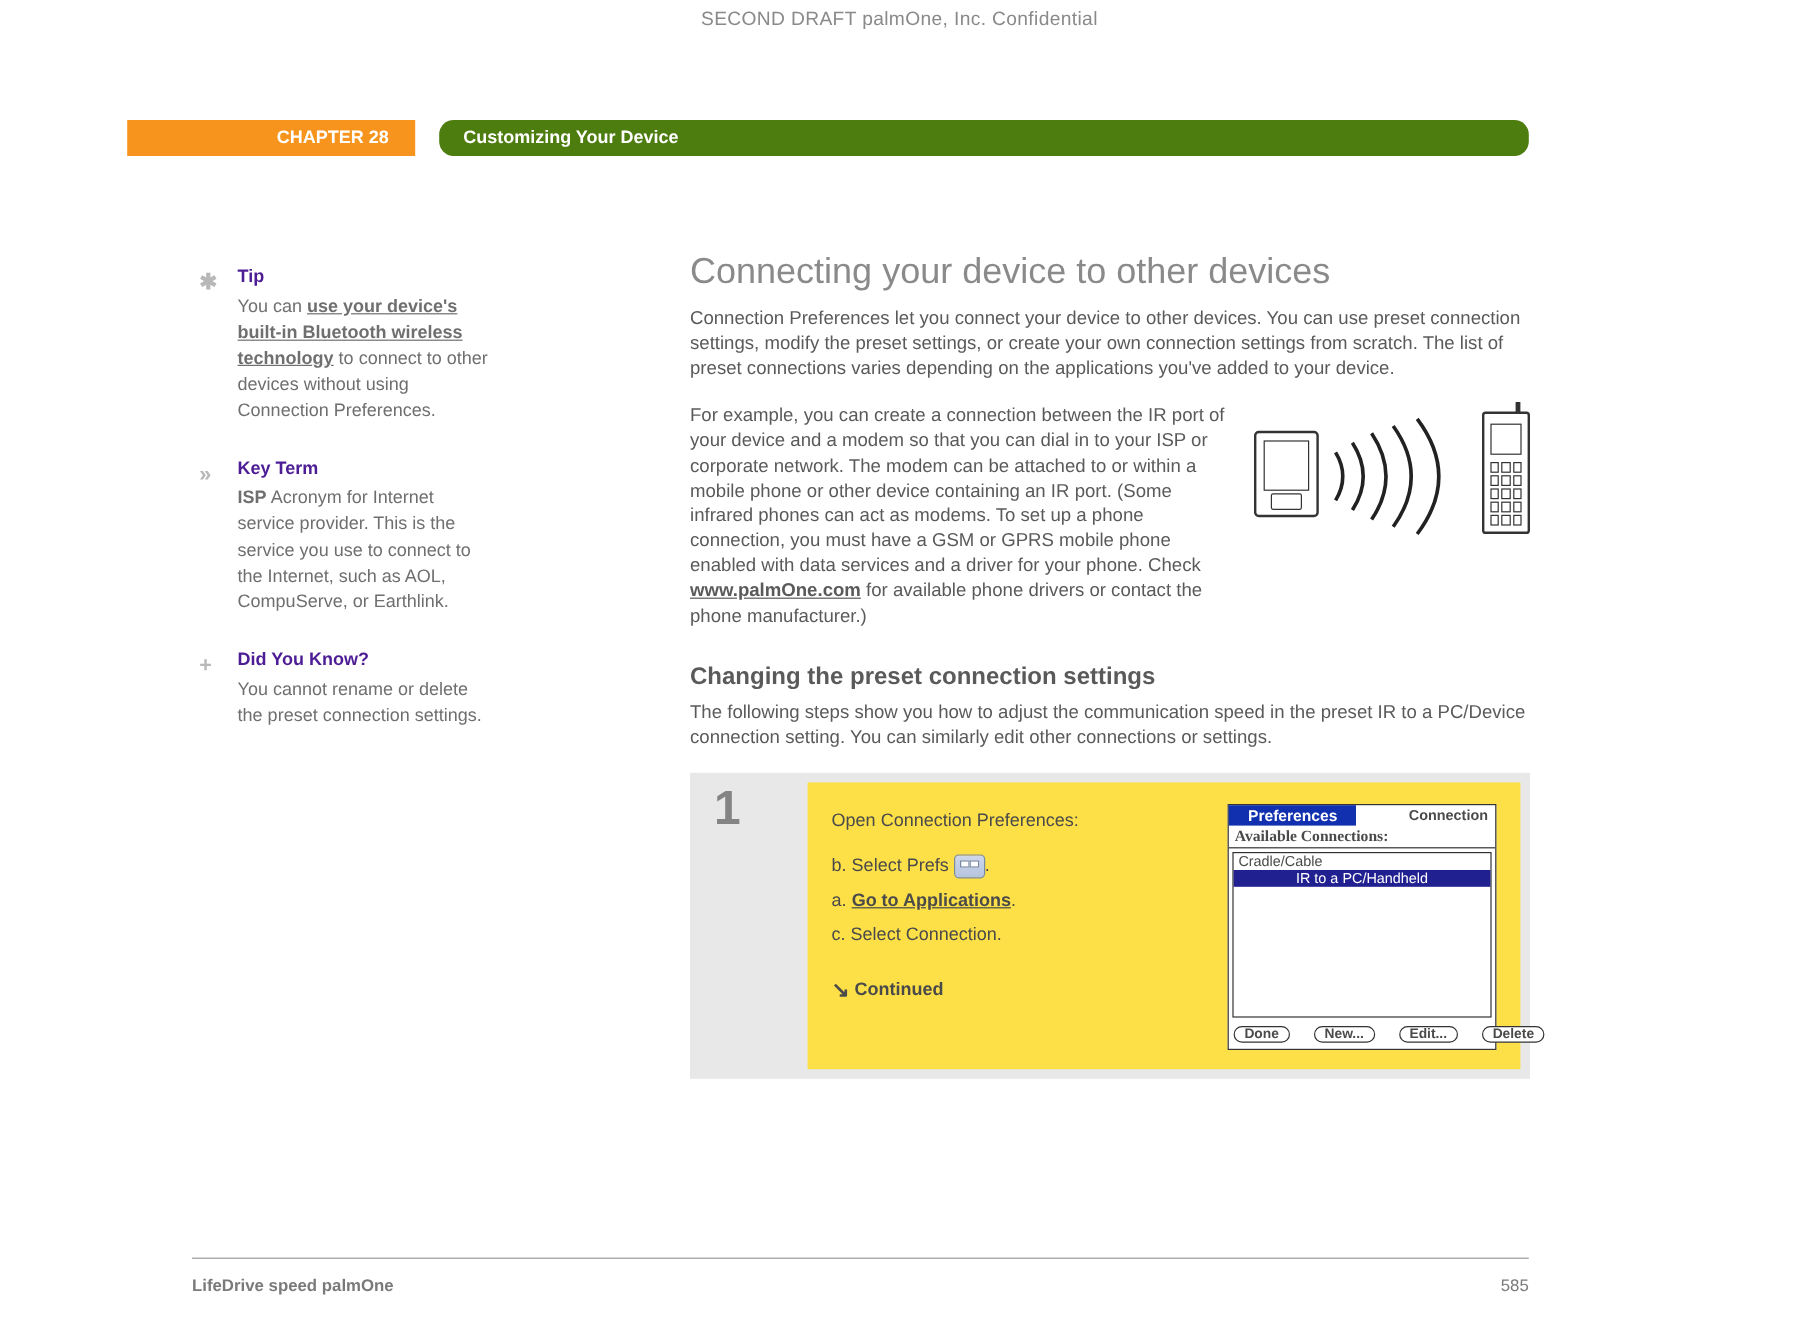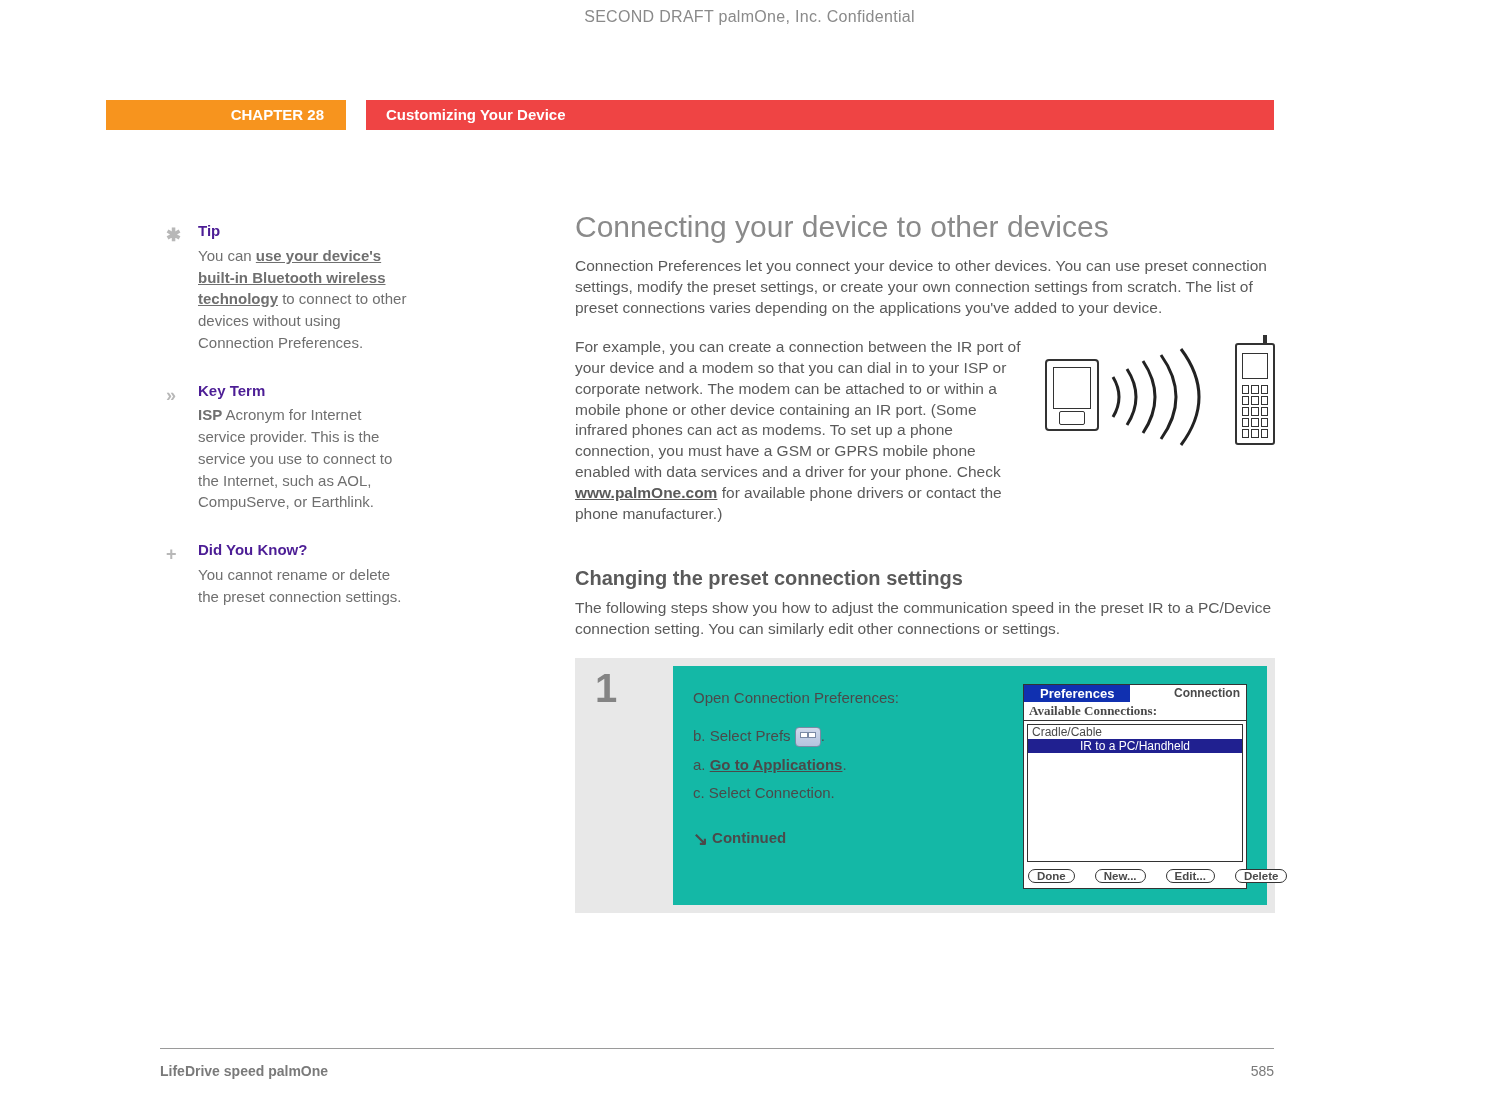--- a/index.html
+++ b/index.html
@@ -33,26 +33,27 @@
     background: #f7941e;
     color: #fff;
     font-weight: bold;
     font-size: 15px;
     padding: 6px 22px 0 12px;
     width: 240px;
     text-align: right;
   }
   .gap-block { width: 20px; }
   .title-block {
-    background: #ef4444;
+    background: #4d7c0f;
     color: #fff;
     font-weight: bold;
     font-size: 15px;
     padding: 6px 0 0 20px;
     flex: 1;
+    border-radius: 12px;
   }
   .sidebar {
     position: absolute;
     left: 160px;
     top: 220px;
     width: 250px;
     font-size: 15px;
     color: #6f6f6f;
     line-height: 1.45;
   }
@@ -91,39 +92,39 @@
     line-height: 1.35;
     margin-bottom: 18px;
   }
   .row-2 { display: flex; gap: 20px; align-items: flex-start; }
   .row-2 .text { flex: 1; }
   .para a { color: #5a5a5a; text-decoration: underline; font-weight: bold; }
   .h2 {
     color: #5a5a5a;
     font-size: 20px;
     font-weight: bold;
-    margin-top: 24px;
+    margin-top: 10px;
     margin-bottom: 8px;
   }
   .step-box {
     background: #e8e8e8;
     margin-top: 14px;
     padding: 8px;
     display: flex;
     gap: 8px;
   }
   .step-num {
     color: #848484;
     font-size: 40px;
     font-weight: bold;
     width: 82px;
     padding-left: 12px;
   }
   .step-body {
-    background: #14b8a6;
+    background: #fde047;
     flex: 1;
     padding: 18px 20px 16px 20px;
     display: flex;
     gap: 30px;
   }
   .step-text {
     flex: 1;
     font-size: 15px;
     color: #4a4a4a;
     line-height: 1.9;

